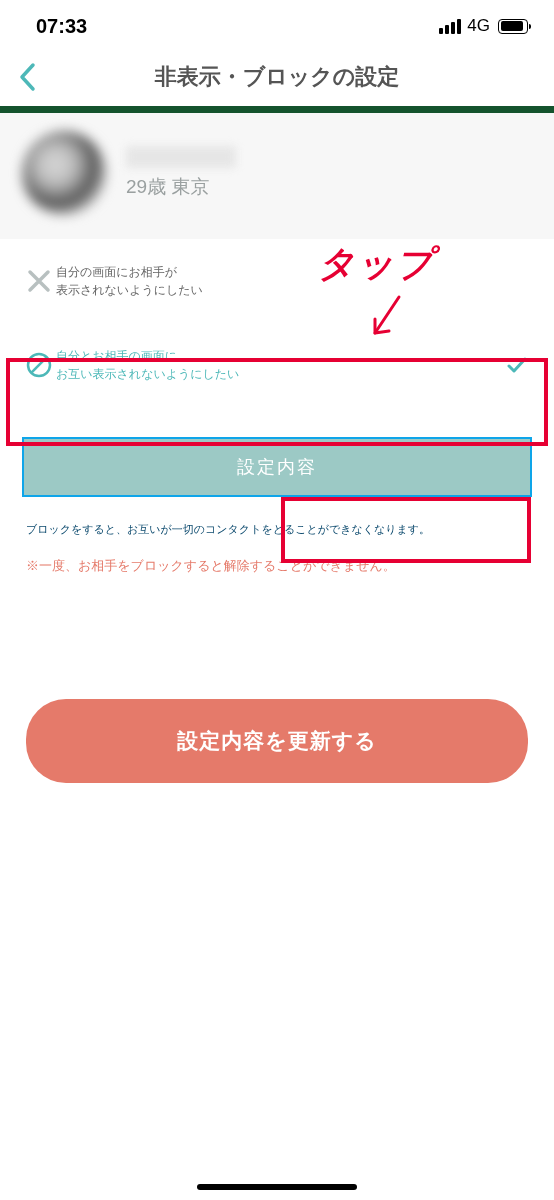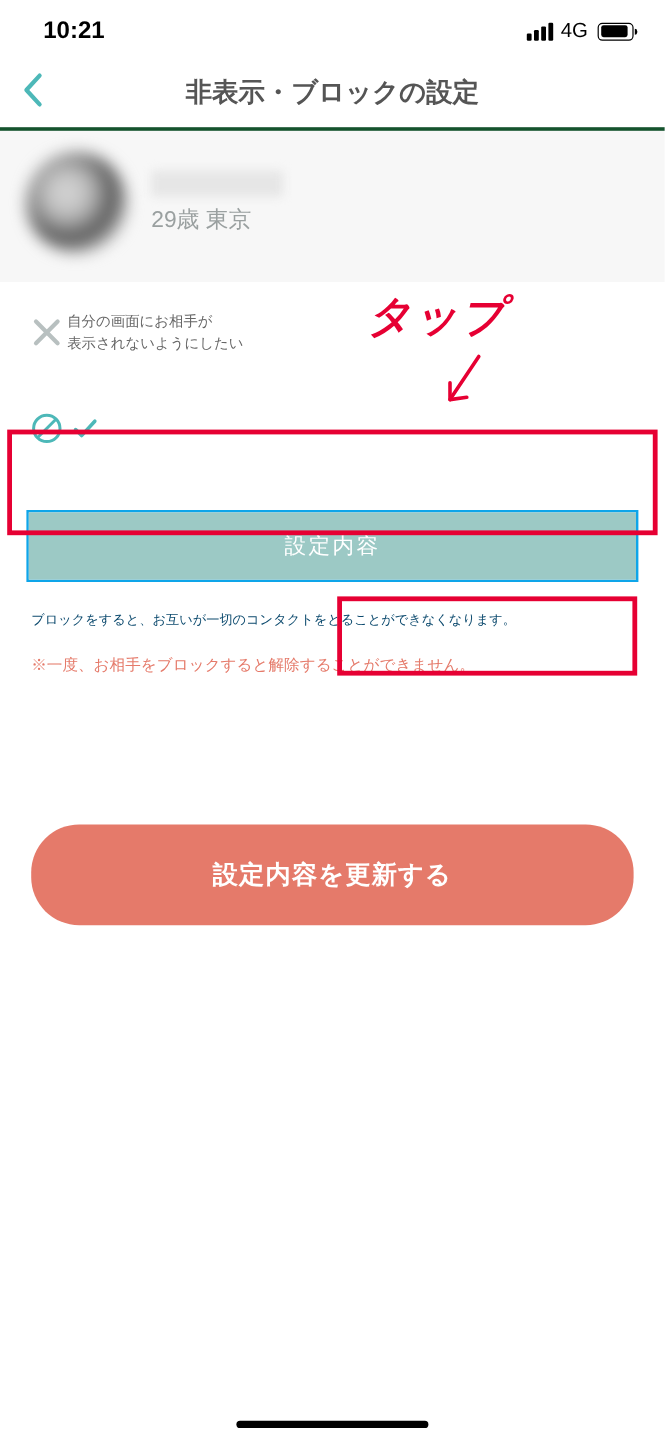--- a/index.html
+++ b/index.html
@@ -71,24 +71,24 @@
       position: absolute;
       left: 1.5px;
       top: 1.5px;
       bottom: 1.5px;
       width: 22px;
       background: #000;
       border-radius: 2px;
     }
     .header {
       display: flex;
-      align-items: center;
+      align-items: flex-start;
       padding: 14px 18px;
       position: relative;
-      border-bottom: 3px solid #14532d;
+      border-bottom: 7px solid #14532d;
     }
     .back-arrow {
       color: #4db8b8;
       position: absolute;
       left: 18px;
     }
     .header-title {
       flex: 1;
       text-align: center;
       font-size: 22px;
@@ -152,21 +152,21 @@
     }
     .option-check {
       color: #4db8b8;
       width: 30px;
       display: flex;
       justify-content: center;
     }
     .annotation-tap {
       position: absolute;
       top: 240px;
-      left: 306px;
+      left: 318px;
       font-size: 36px;
       font-weight: 700;
       color: #e60033;
       font-style: italic;
       letter-spacing: 2px;
     }
     .annotation-arrow {
       position: absolute;
       top: 293px;
       left: 365px;
@@ -248,21 +248,21 @@
       width: 160px;
       height: 6px;
       background: #000;
       border-radius: 3px;
     }
   </style>
 </head>
 <body>
 
 <div class="status-bar">
-  <div class="status-time">10:21</div>
+  <div class="status-time">07:33</div>
   <div class="status-right">
     <div class="signal-bars">
       <div class="bar bar1"></div>
       <div class="bar bar2"></div>
       <div class="bar bar3"></div>
       <div class="bar bar4"></div>
     </div>
     <span class="network-label">4G</span>
     <div class="battery">
       <div class="battery-fill"></div>
@@ -297,20 +297,22 @@
 表示されないようにしたい</div>
 </div>
 
 <div class="option-row" style="position:relative">
   <div class="option-icon selected">
     <svg width="28" height="28" viewBox="0 0 28 28">
       <circle cx="14" cy="14" r="11" stroke="#4db8b8" stroke-width="2.5" fill="none"></circle>
       <line x1="6.2" y1="21.8" x2="21.8" y2="6.2" stroke="#4db8b8" stroke-width="2.5"></line>
     </svg>
   </div>
+  <div class="option-text selected" style="white-space:pre-line">自分とお相手の画面に
+お互い表示されないようにしたい</div>
   <div class="option-check">
     <svg width="24" height="24" viewBox="0 0 24 24">
       <path d="M 4 13 L 9 18 L 20 6" stroke="#4db8b8" stroke-width="3" fill="none" stroke-linecap="round" stroke-linejoin="round"></path>
     </svg>
   </div>
 </div>
 
 <div class="tabs-wrap">
   <div class="tabs">
     <div class="tab tab-active">設定内容</div>

